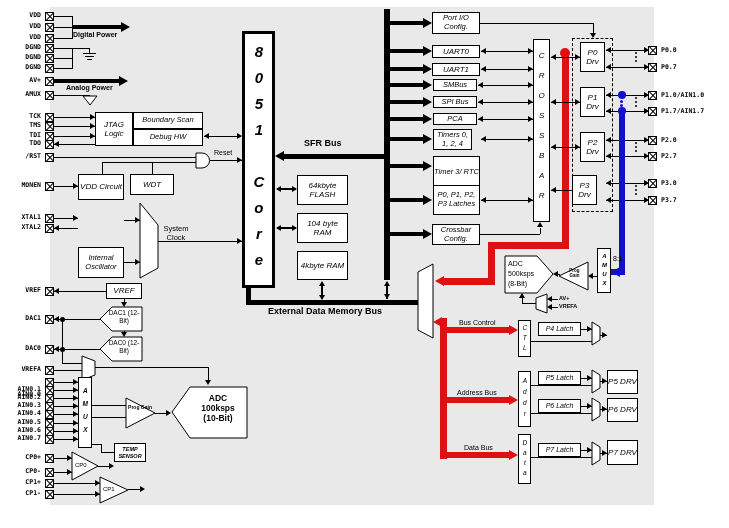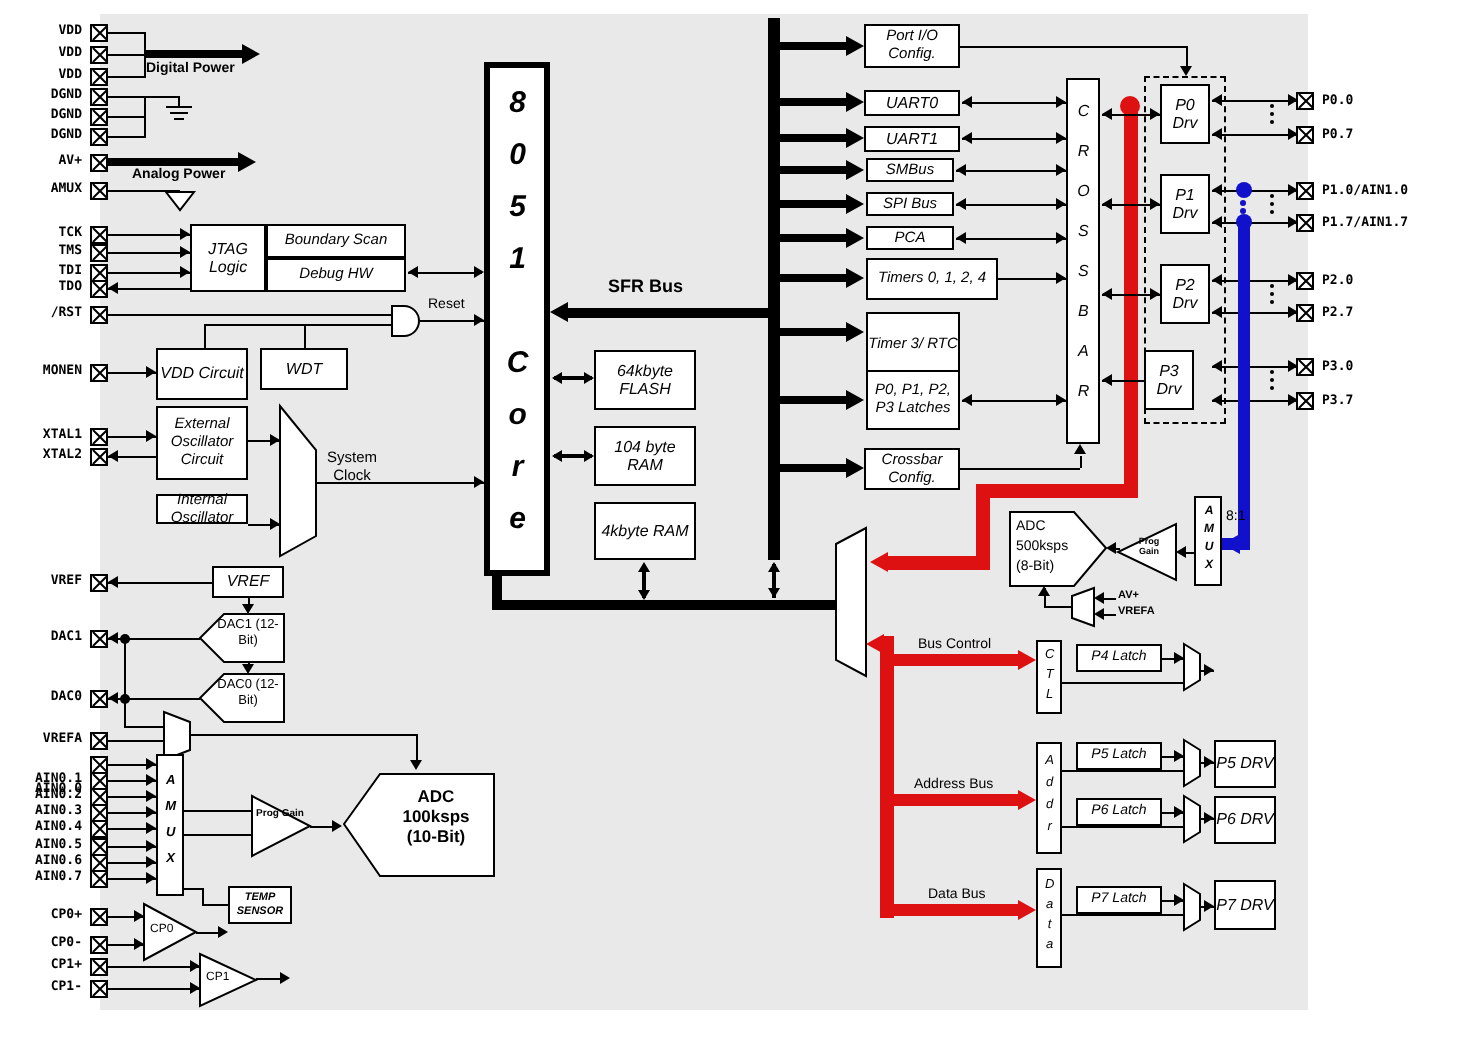--- a/index.html
+++ b/index.html
@@ -349,36 +349,35 @@
     <polygon points="592,370 600,375 600,388 592,393"></polygon>
     <polygon points="592,398 600,403 600,416 592,421"></polygon>
     <polygon points="592,442 600,447 600,460 592,465"></polygon>
   </svg>
 
   <div class="bx" style="left:95px;top:112px;width:38px;height:34px">JTAG Logic</div>
   <div class="bx" style="left:133px;top:112px;width:70px;height:17px;font-size:7.5px">Boundary Scan</div>
   <div class="bx" style="left:133px;top:129px;width:70px;height:17px;font-size:7.5px">Debug HW</div>
   <div class="bx" style="left:78px;top:174px;width:46px;height:26px">VDD Circuit</div>
   <div class="bx" style="left:130px;top:174px;width:44px;height:21px">WDT</div>
-  <div class="bx" style="left:78px;top:203px;width:46px;height:37px;font-size:7.5px">External Oscillator Circuit</div>
-  <div class="bx" style="left:78px;top:247px;width:46px;height:15px;font-size:7.5px">Internal Oscillator</div>
+  <div class="bx" style="left:78px;top:247px;width:46px;height:31px;font-size:7.5px">Internal Oscillator</div>
   <div class="bx" style="left:106px;top:283px;width:36px;height:16px">VREF</div>
   <div class="bx vt" style="left:78px;top:377px;width:14px;height:71px;font-size:6.5px;letter-spacing:6px;font-weight:bold">AMUX</div>
   <div class="bx" style="left:114px;top:443px;width:32px;height:19px;font-size:5.5px;font-weight:bold">TEMP SENSOR</div>
   <div class="bx vt b3" style="left:242px;top:31px;width:33px;height:257px;font-size:15px;font-weight:bold;letter-spacing:9px">8051 Core</div>
   <div class="bx" style="left:297px;top:175px;width:51px;height:30px">64kbyte FLASH</div>
   <div class="bx" style="left:297px;top:213px;width:51px;height:30px">104 byte RAM</div>
   <div class="bx" style="left:297px;top:251px;width:51px;height:29px">4kbyte RAM</div>
   <div class="bx" style="left:432px;top:12px;width:48px;height:22px;font-size:7.5px">Port I/O Config.</div>
   <div class="bx" style="left:432px;top:45px;width:48px;height:13px">UART0</div>
   <div class="bx" style="left:432px;top:63px;width:48px;height:13px">UART1</div>
   <div class="bx" style="left:433px;top:79px;width:44px;height:12px;font-size:7.5px">SMBus</div>
   <div class="bx" style="left:433px;top:96px;width:44px;height:12px;font-size:7.5px">SPI Bus</div>
   <div class="bx" style="left:433px;top:113px;width:44px;height:12px;font-size:7.5px">PCA</div>
-  <div class="bx" style="left:433px;top:129px;width:66px;height:21px;font-size:7.5px">Timers 0, 1, 2, 4</div>
+  <div class="bx" style="left:433px;top:129px;width:39px;height:21px;font-size:7.5px">Timers 0, 1, 2, 4</div>
   <div class="bx" style="left:433px;top:156px;width:47px;height:32px;font-size:7.5px">Timer 3/ RTC</div>
   <div class="bx" style="left:433px;top:185px;width:47px;height:30px;font-size:7.5px">P0, P1, P2, P3 Latches</div>
   <div class="bx" style="left:432px;top:224px;width:48px;height:21px;font-size:7.5px">Crossbar Config.</div>
   <div class="bx vt" style="left:533px;top:39px;width:17px;height:183px;font-size:8px;letter-spacing:11px">CROSSBAR</div>
   <div class="bx dash" style="left:572px;top:38px;width:41px;height:174px"></div>
   <div class="bx" style="left:580px;top:42px;width:25px;height:30px">P0 Drv</div>
   <div class="bx" style="left:580px;top:87px;width:25px;height:30px">P1 Drv</div>
   <div class="bx" style="left:580px;top:132px;width:25px;height:30px">P2 Drv</div>
   <div class="bx" style="left:572px;top:175px;width:25px;height:30px">P3 Drv</div>
   <div class="bx vt" style="left:597px;top:248px;width:14px;height:45px;font-size:6px;letter-spacing:3px;font-weight:bold">AMUX</div>
@@ -391,20 +390,21 @@
   <div class="bx" style="left:538px;top:443px;width:43px;height:14px;font-size:7px">P7 Latch</div>
   <div class="bx" style="left:607px;top:370px;width:31px;height:24px">P5 DRV</div>
   <div class="bx" style="left:607px;top:398px;width:31px;height:24px">P6 DRV</div>
   <div class="bx" style="left:607px;top:440px;width:31px;height:25px">P7 DRV</div>
 
   <span class="lb bold" style="left:73px;top:31px">Digital Power</span>
   <span class="lb bold" style="left:66px;top:84px">Analog Power</span>
   <span class="lb" style="left:214px;top:149px">Reset</span>
   <span class="lb wrap" style="left:160px;top:224px;width:32px;font-size:7.5px">System Clock</span>
   <span class="lb bold" style="left:304px;top:138px;font-size:9px">SFR Bus</span>
+  <span class="lb bold" style="left:250px;top:306px;width:150px;font-size:9px;text-align:center">External Data Memory Bus</span>
   <span class="lb" style="left:459px;top:319px">Bus Control</span>
   <span class="lb" style="left:457px;top:389px">Address Bus</span>
   <span class="lb" style="left:464px;top:444px">Data Bus</span>
   <span class="lb bold" style="left:559px;top:295px;font-size:5.5px">AV+</span>
   <span class="lb bold" style="left:559px;top:303px;font-size:5.5px">VREFA</span>
   <span class="lb" style="left:613px;top:255px">8:1</span>
   <span class="lb wrap" style="left:106px;top:309px;width:36px;font-size:6.5px">DAC1 (12-Bit)</span>
   <span class="lb wrap" style="left:106px;top:339px;width:36px;font-size:6.5px">DAC0 (12-Bit)</span>
   <span class="lb wrap bold" style="left:195px;top:393px;width:46px;font-size:8.5px">ADC 100ksps (10-Bit)</span>
   <span class="lb wrap" style="left:508px;top:259px;width:34px;text-align:left;line-height:1.45">ADC 500ksps (8-Bit)</span>

